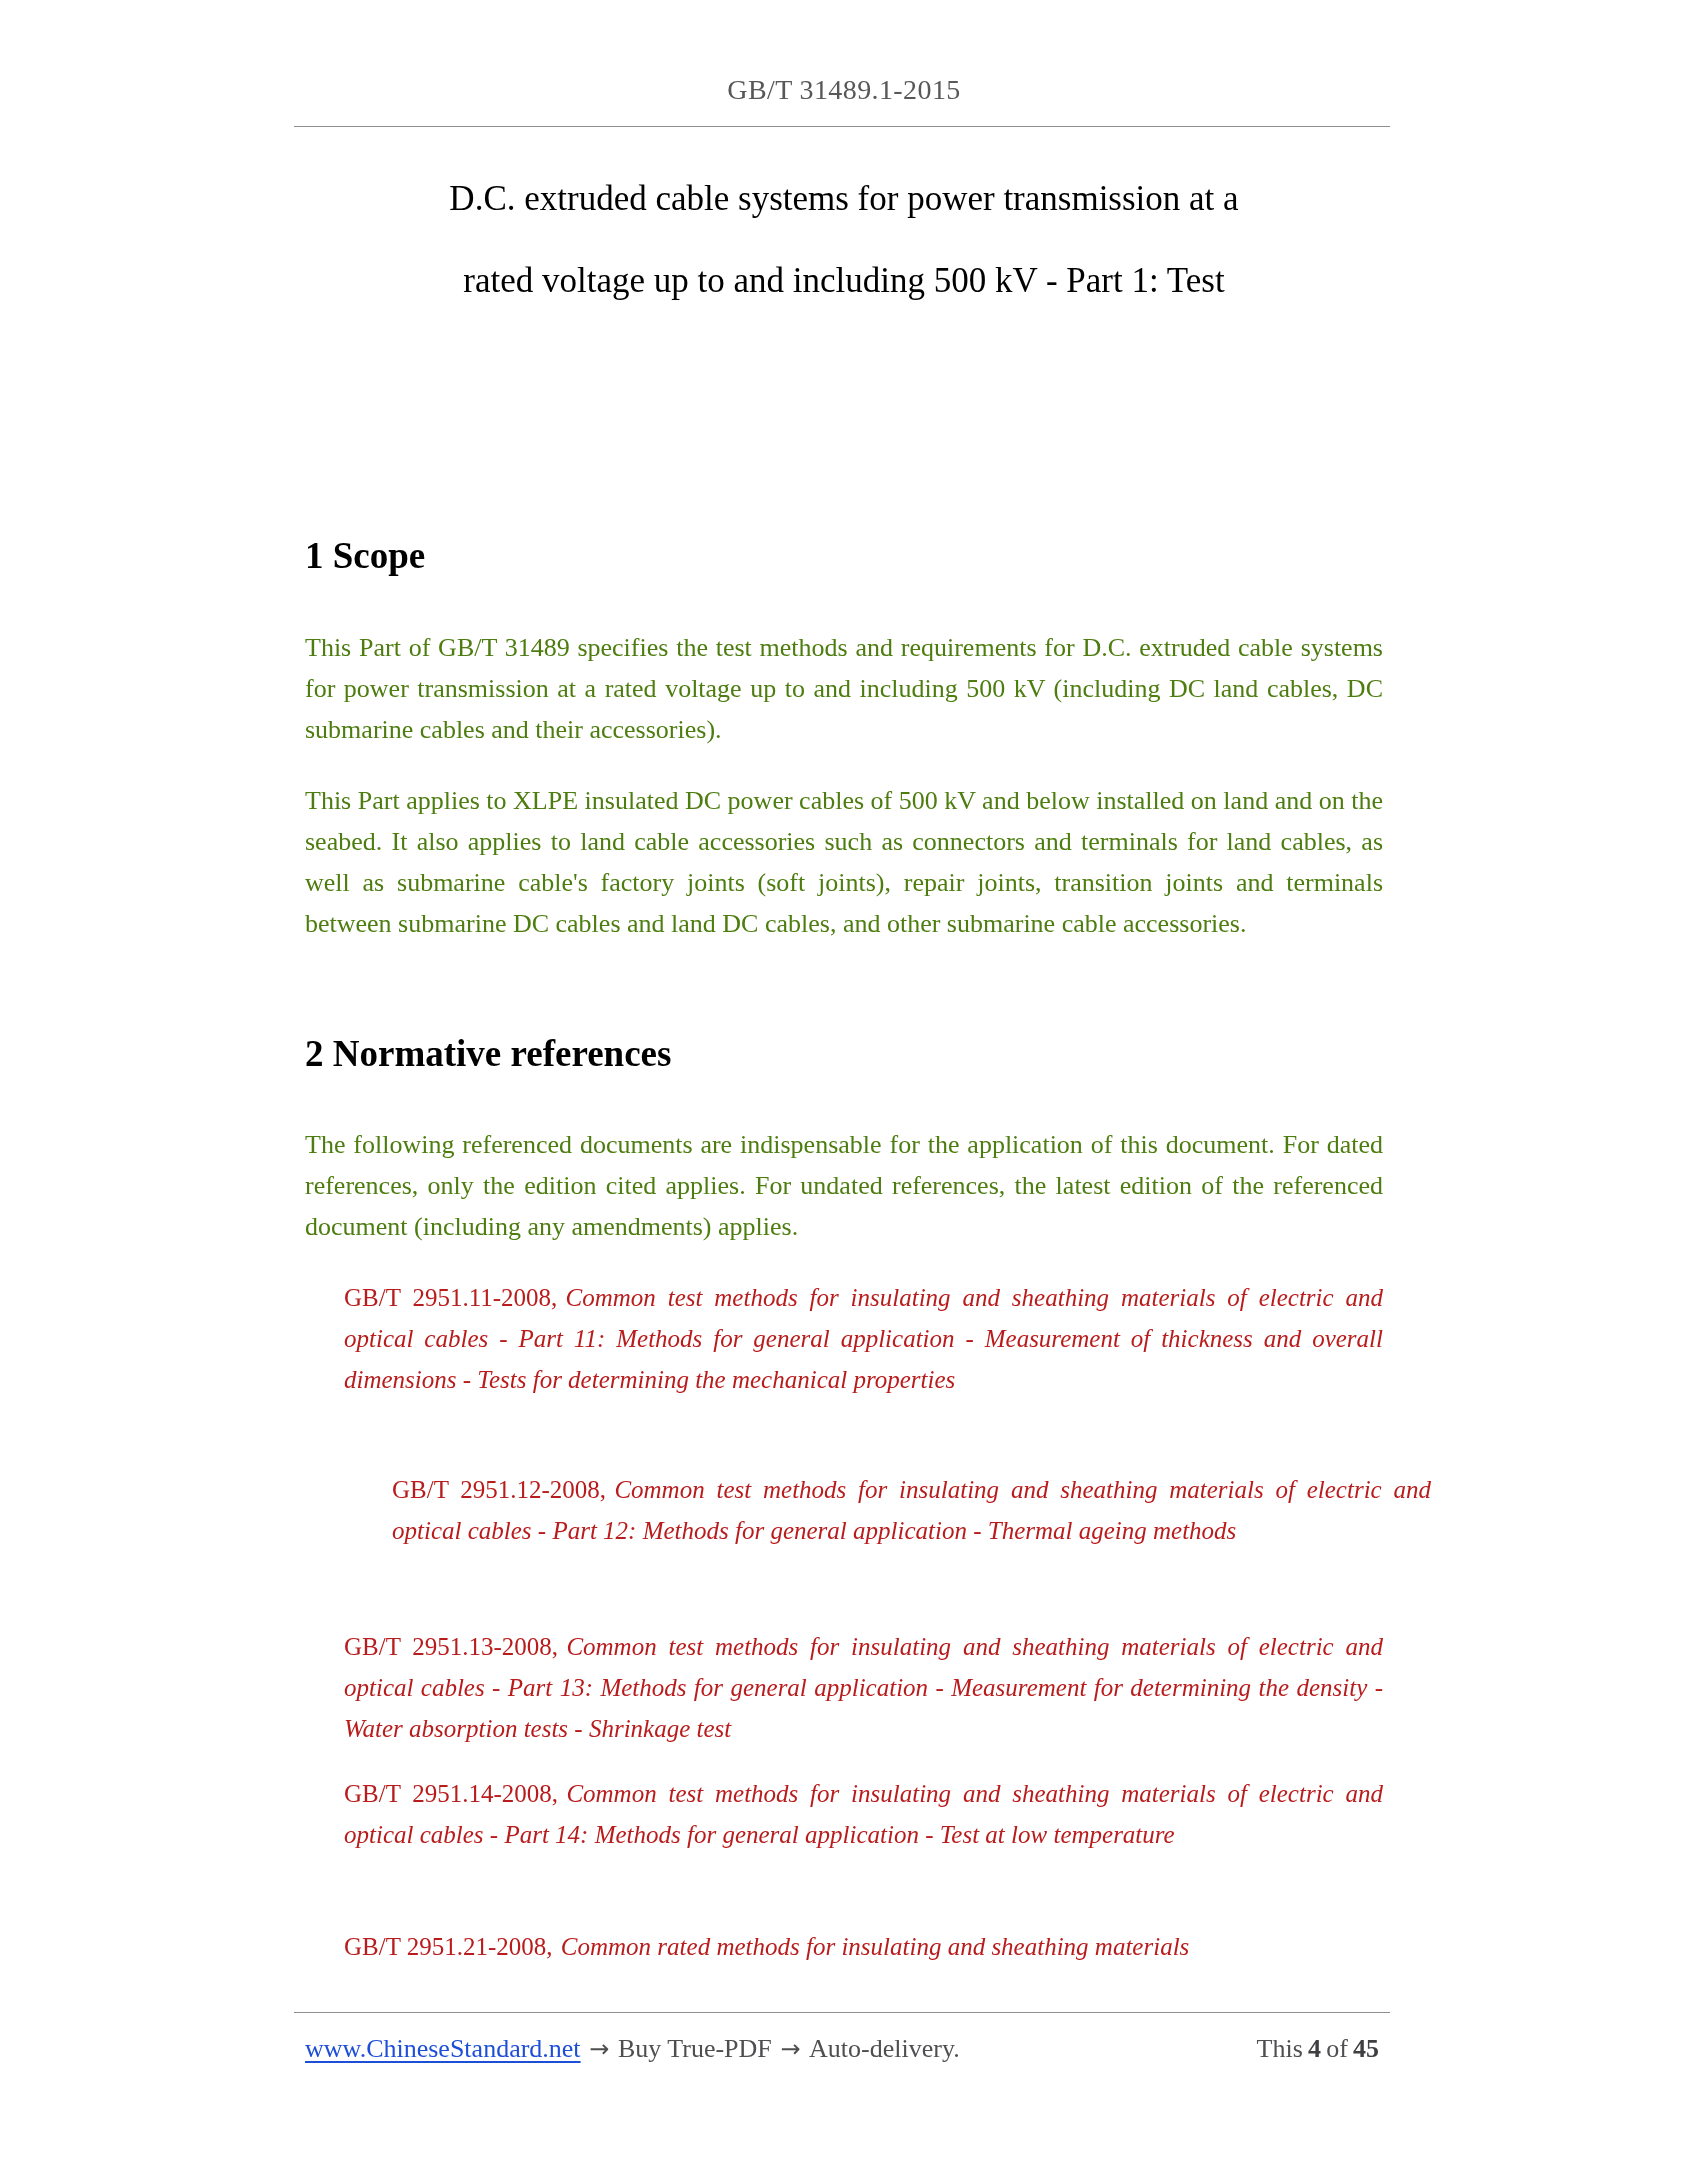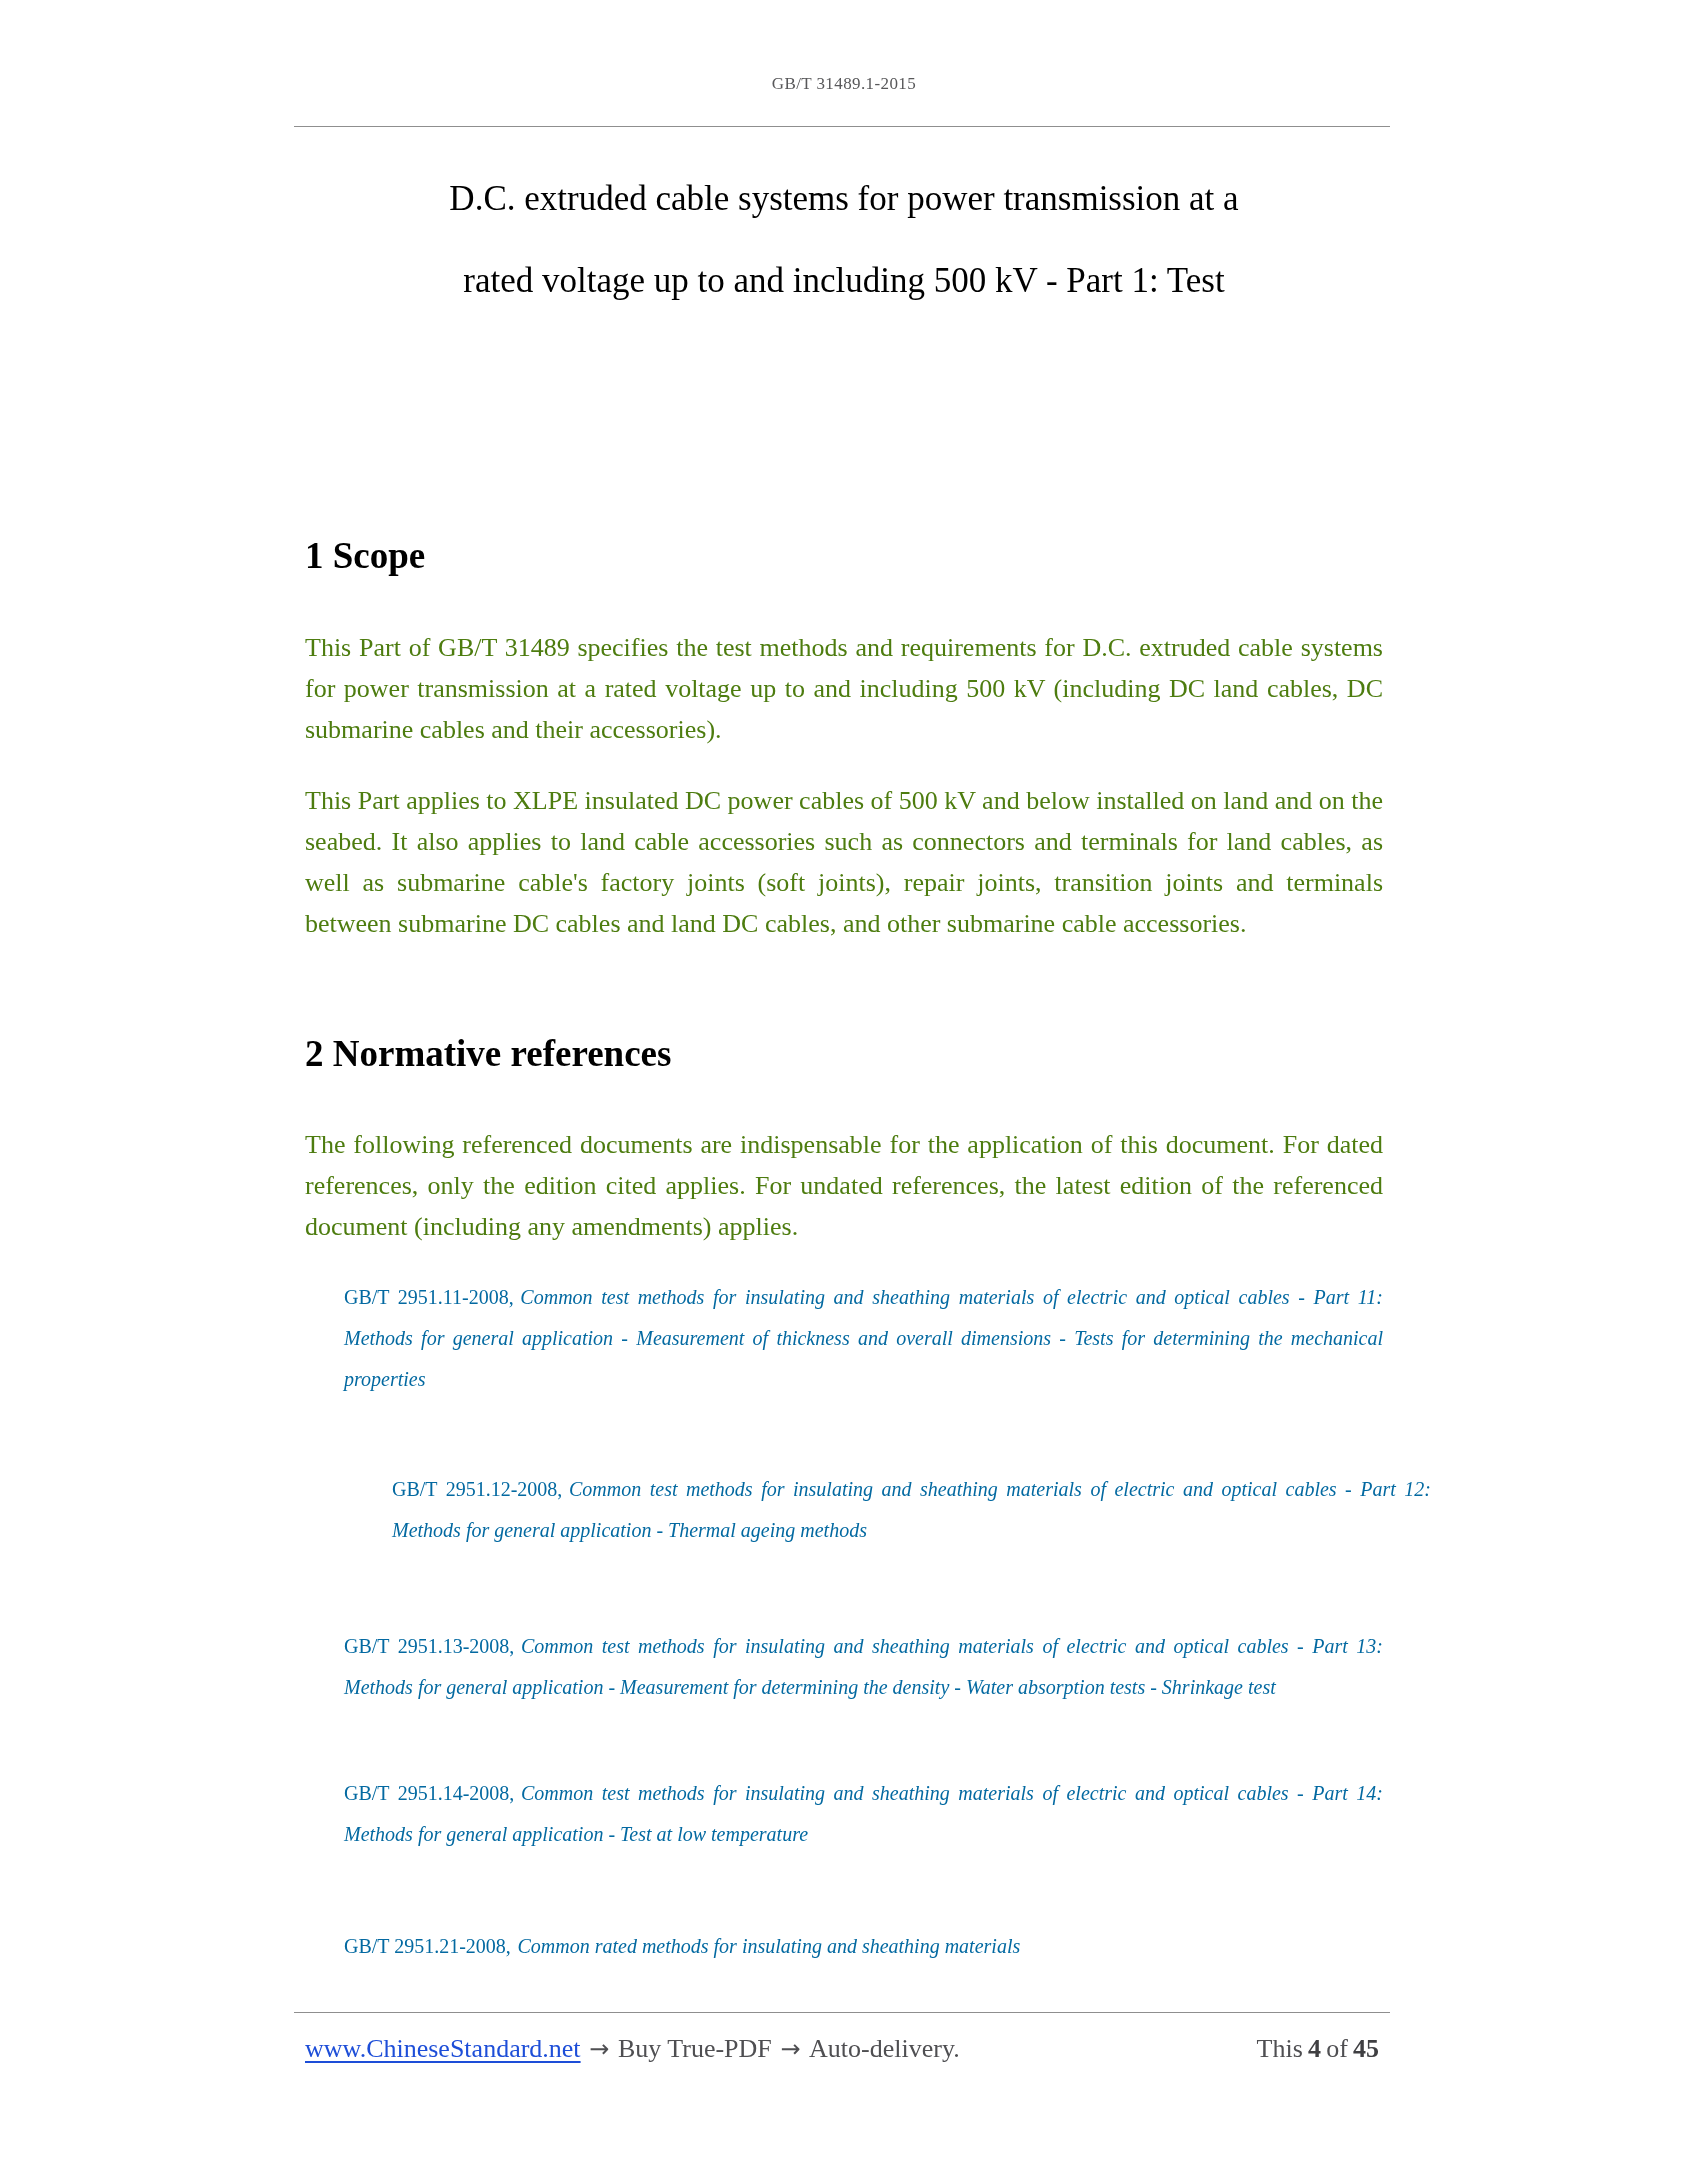--- a/index.html
+++ b/index.html
@@ -16,21 +16,21 @@
     color: #1b1b1b;
     overflow: hidden;
   }
   
   .header {
     position: absolute;
     top: 74px;
     left: 305px;
     width: 1078px;
     text-align: center;
-    font-size: 17px;
+    font-size: 28px;
     color: #58585a;
     letter-spacing: 0.4px;
   }
   .rule {
     position: absolute;
     left: 294px;
     width: 1096px;
     height: 0;
     border: none;
     border-top: 1.7px solid #8f8f8f;
@@ -78,24 +78,24 @@
   }
   .par-1 { top: 627px; }
   .par-2 { top: 780px; }
   .par-3 { top: 1124px; }
   
   .ref-par {
     position: absolute;
     left: 344px;
     width: 1039px;
     margin: 0;
-    font-size: 20px;
+    font-size: 25px;
     line-height: 41px;
     text-align: justify;
-    color: #0369a1;
+    color: #b91c1c;
   }
   .ref-1 { top: 1277px; }
   .ref-2 { top: 1469px; margin-left: 48px; }
   .ref-3 { top: 1626px; }
   .ref-4 { top: 1773px; }
   .ref-5 { top: 1926px; }
   .ref-code {
     font-style: normal;
     margin-right: 0.33em;
   }

